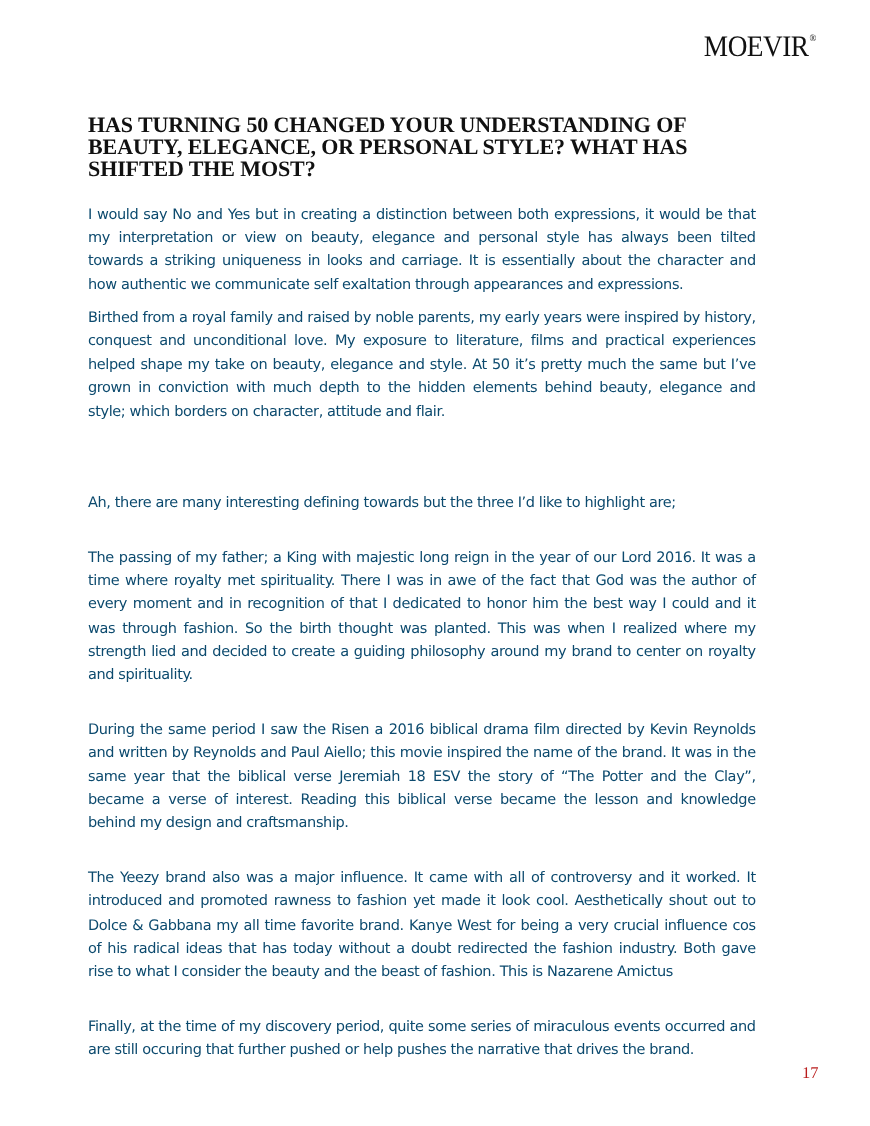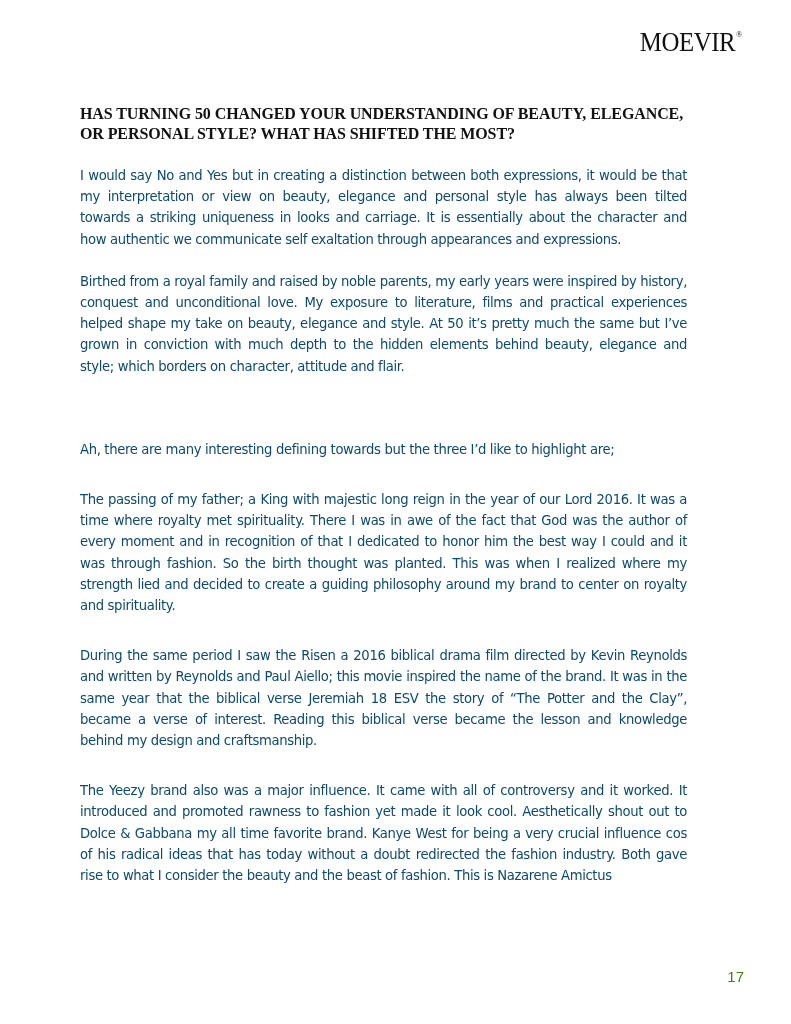--- a/index.html
+++ b/index.html
@@ -35,64 +35,65 @@
     }
     .content {
       position: absolute;
       left: 80px;
       top: 104px;
       width: 607px;
     }
     .heading {
       font-family: "Liberation Serif", "DejaVu Serif", serif;
       font-weight: bold;
-      font-size: 16px;
+      font-size: 20px;
       line-height: 20px;
       margin: 0;
       color: #111111;
       letter-spacing: -0.1px;
     }
     .para {
       font-family: "DejaVu Sans", "Liberation Sans", sans-serif;
       font-size: 13.2px;
       line-height: 21.2px;
       text-align: justify;
       margin: 0;
       color: #0c4a6e;
       letter-spacing: -0.35px;
     }
     .section-1 .heading { margin-bottom: 21px; }
-    .section-1 .para + .para { margin-top: 21px; }
+    .section-1 .para + .para { margin-top: 9px; }
     .section-2 { margin-top: 62px; }
     .section-2 .heading { margin-bottom: 21px; }
     .section-2 .para + .para { margin-top: 29px; }
     .page-number {
       position: absolute;
       right: 47px;
       top: 968px;
-      font-family: Liberation Sans, sans-serif;
+      font-family: Liberation Serif, serif;
       font-size: 15px;
-      color: #4d7c0f;
+      color: #b91c1c;
     }
   </style>
 </head>
 <body>
 
 <div class="logo"><span>MOEVIR</span><sup>®</sup></div>
 
 <div class="content">
 
   <section class="section-1">
     <h2 class="heading">HAS TURNING 50 CHANGED YOUR UNDERSTANDING OF BEAUTY, ELEGANCE, OR PERSONAL STYLE? WHAT HAS SHIFTED THE MOST?</h2>
     <p class="para">I would say No and Yes but in creating a distinction between both expressions, it would be that my interpretation or view on beauty, elegance and personal style has always been tilted towards a striking uniqueness in looks and carriage. It is essentially about the character and how authentic we communicate self exaltation through appearances and expressions.</p>
     <p class="para">Birthed from a royal family and raised by noble parents, my early years were inspired by history, conquest and unconditional love. My exposure to literature, films and practical experiences helped shape my take on beauty, elegance and style. At 50 it’s pretty much the same but I’ve grown in conviction with much depth to the hidden elements behind beauty, elegance and style; which borders on character, attitude and flair.</p>
   </section>
 
   <section class="section-2">
     <p class="para">Ah, there are many interesting defining towards but the three I’d like to highlight are;</p>
     <p class="para">The passing of my father; a King with majestic long reign in the year of our Lord 2016. It was a time where royalty met spirituality. There I was in awe of the fact that God was the author of every moment and in recognition of that I dedicated to honor him the best way I could and it was through fashion. So the birth thought was planted. This was when I realized where my strength lied and decided to create a guiding philosophy around my brand to center on royalty and spirituality.</p>
     <p class="para">During the same period I saw the Risen a 2016 biblical drama film directed by Kevin Reynolds and written by Reynolds and Paul Aiello;  this movie inspired the name of the brand. It was in the same year that the biblical verse Jeremiah 18 ESV the story of “The Potter and the Clay”, became a verse of interest. Reading this biblical verse became the lesson and knowledge behind my design and craftsmanship.</p>
     <p class="para">The Yeezy brand also was a major influence. It came with all of controversy and it worked. It introduced and promoted rawness to fashion yet made it look cool.  Aesthetically shout out to Dolce &amp; Gabbana my all time favorite brand. Kanye West for being a very crucial influence cos of his radical ideas that has today without a doubt redirected the fashion industry. Both gave rise to what I consider the beauty and the beast of fashion. This is Nazarene Amictus</p>
+    <p class="para">Finally, at the time of my discovery period, quite some series of miraculous events occurred and are still occuring that further pushed or help pushes the narrative that drives the brand.</p>
   </section>
 
 </div>
 
 <div class="page-number">17</div>
 
 </body></html>

